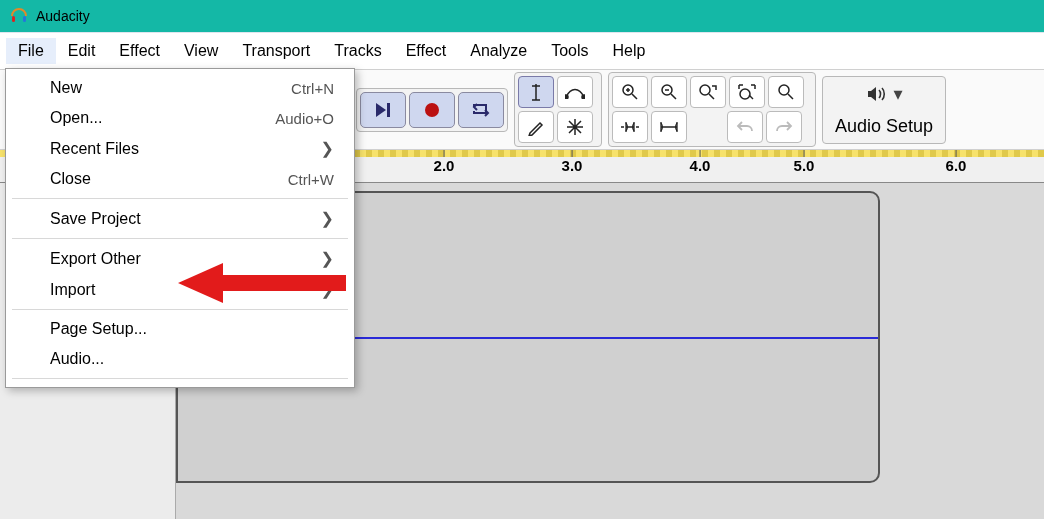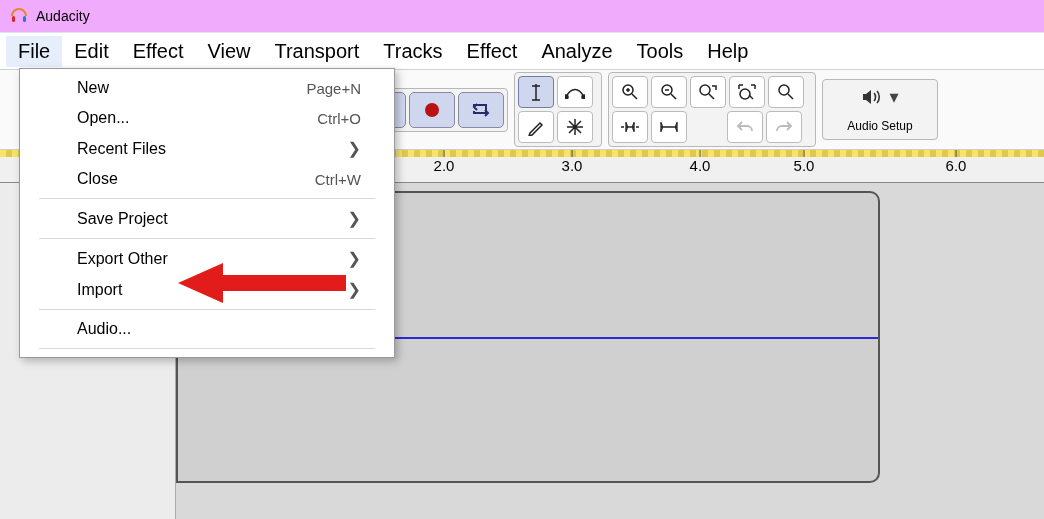--- a/index.html
+++ b/index.html
@@ -1,42 +1,42 @@
 <!DOCTYPE html>
 <html><head>
 <meta charset="utf-8">
 <style>
 html,body{margin:0;padding:0;font-family:"Segoe UI",Arial,sans-serif;font-size:15px;background:#fff;color:#000;width:1044px;height:519px;overflow:hidden}
-.titlebar{height:32px;background:#f0abfc;display:flex;align-items:center;padding-left:10px;border-bottom:1px solid #dfe5ee}
+.titlebar{height:32px;background:#14b8a6;display:flex;align-items:center;padding-left:10px;border-bottom:1px solid #dfe5ee}
 .titlebar .logo{width:18px;height:18px;margin-right:8px}
 .titlebar .title{font-size:14px}
 .menubar{height:28px;display:flex;align-items:center;padding:4px 6px 4px 6px;gap:0}
-.menubar .mitem{padding:4px 12px;font-size:20px;cursor:default}
+.menubar .mitem{padding:4px 12px;font-size:16px;cursor:default}
 .menubar .mitem.active{background:#e6eefb}
 .toolbar{display:flex;align-items:center;padding:2px 6px;border-top:1px solid #d0d0d0;border-bottom:1px solid #d0d0d0;background:#fafafa}
 .tgroup{border:1px solid #b8b8b8;border-radius:4px;background:#f3f3f3;padding:3px;display:flex;gap:3px;margin-right:6px}
 .tbtn{width:44px;height:34px;border:1px solid #8a8aa0;border-radius:5px;background:#cfd7ef;display:flex;align-items:center;justify-content:center;color:#2a2a6a}
 .sbtn{width:34px;height:30px;border:1px solid #bbb;border-radius:4px;background:#fff;display:flex;align-items:center;justify-content:center;color:#333}
 .sbtn.sel{background:#cfd7ef;border-color:#7a7aa8}
 .sbtn.dis{color:#bbb}
 .audiosetup{border:1px solid #b8b8b8;border-radius:4px;background:#f3f3f3;padding:6px 12px;display:flex;flex-direction:column;align-items:center;justify-content:center;min-width:90px}
 .audiosetup .sp{display:flex;align-items:center;gap:6px;font-size:18px;color:#444}
-.audiosetup .lbl{font-size:12px;margin-top:11px}
+.audiosetup .lbl{font-size:18px;margin-top:11px}
 .ruler{position:relative;height:32px;background:#f0f0f0;border-bottom:1px solid #888}
 .ruler .strip{position:absolute;left:0;right:0;top:0;height:7px;background:repeating-linear-gradient(90deg,#f7e26b 0 6px,#e0c94a 6px 12px)}
 .ruler .ticks{position:absolute;left:0;right:0;top:7px;bottom:0}
-.ruler .tick{position:absolute;top:0;font-size:15px;font-weight:400;transform:translateX(-50%)}
+.ruler .tick{position:absolute;top:0;font-size:15px;font-weight:700;transform:translateX(-50%)}
 .ruler .tick::before{content:"";position:absolute;left:50%;top:-7px;width:1px;height:7px;background:#555}
 .track-area{display:flex;height:calc(519px - 32px - 36px - 76px - 32px);background:#d9d9d9}
 .track-panel{width:175px;background:#ececec;border-right:1px solid #aaa}
 .track-wave{flex:1;position:relative}
 .clip{position:absolute;left:0;top:8px;width:700px;height:288px;background:#d0d0d0;border:2px solid #555;border-radius:0 10px 10px 0}
 .clip .mid{position:absolute;left:0;right:0;top:50%;height:2px;background:#2a2ad8}
 
-.dropdown{position:absolute;left:19px;top:68px;width:348px;background:#fff;border:1px solid #9a9a9a;box-shadow:3px 3px 8px rgba(0,0,0,.25);z-index:50;padding:4px 13px}
+.dropdown{position:absolute;left:5px;top:68px;width:348px;background:#fff;border:1px solid #9a9a9a;box-shadow:3px 3px 8px rgba(0,0,0,.25);z-index:50;padding:4px 0}
 .dropdown .ditem{display:flex;align-items:center;justify-content:space-between;padding:6px 20px 6px 44px;font-size:16px}
 .dropdown .sep{height:1px;background:#d8d8d8;margin:4px 6px}
 .dropdown .sub{color:#555;font-size:15px}
 .dropdown .chev{color:#555}
 .arrow{position:absolute;left:178px;top:258px;z-index:60}
 svg{display:block}
 </style>
 </head>
 <body>
 
@@ -197,25 +197,25 @@
   <div class="track-wave">
     <div class="clip">
       <div class="mid"></div>
     </div>
   </div>
 </div>
 
 <div class="dropdown">
   <div class="ditem">
     <span>New</span>
-    <span class="sub">Page+N</span>
+    <span class="sub">Ctrl+N</span>
   </div>
   <div class="ditem">
     <span>Open...</span>
-    <span class="sub">Ctrl+O</span>
+    <span class="sub">Audio+O</span>
   </div>
   <div class="ditem">
     <span>Recent Files</span>
     <span class="chev">❯</span>
   </div>
   <div class="ditem">
     <span>Close</span>
     <span class="sub">Ctrl+W</span>
   </div>
   <div class="sep"></div>
@@ -226,20 +226,24 @@
   <div class="sep"></div>
   <div class="ditem">
     <span>Export Other</span>
     <span class="chev">❯</span>
   </div>
   <div class="ditem">
     <span>Import</span>
     <span class="chev">❯</span>
   </div>
   <div class="sep"></div>
+  <div class="ditem">
+    <span>Page Setup...</span>
+      <span></span>
+  </div>
   <div class="ditem">
     <span>Audio...</span>
       <span></span>
   </div>
   <div class="sep"></div>
 </div>
 
 <div class="arrow">
   <svg width="170" height="50" viewBox="0 0 170 50">
     <polygon points="0,25 45,5 45,17 168,17 168,33 45,33 45,45" fill="#e21b1b"></polygon>

